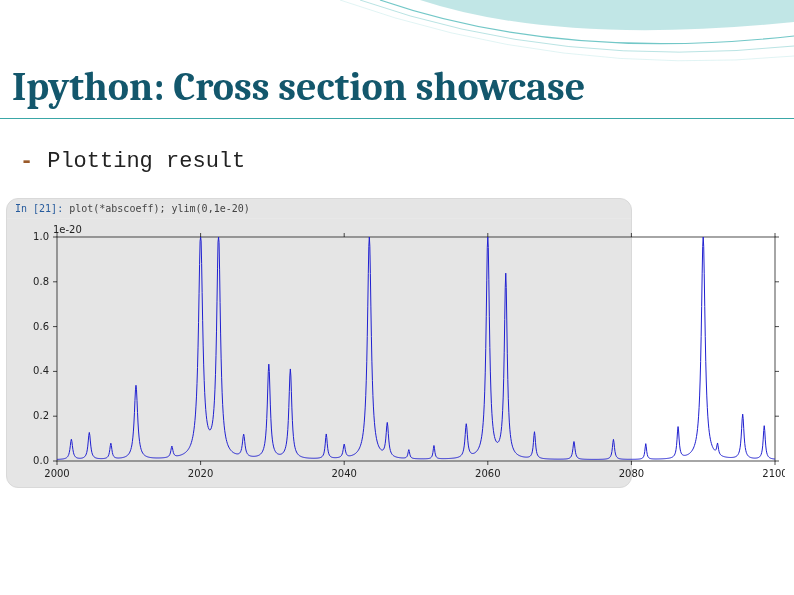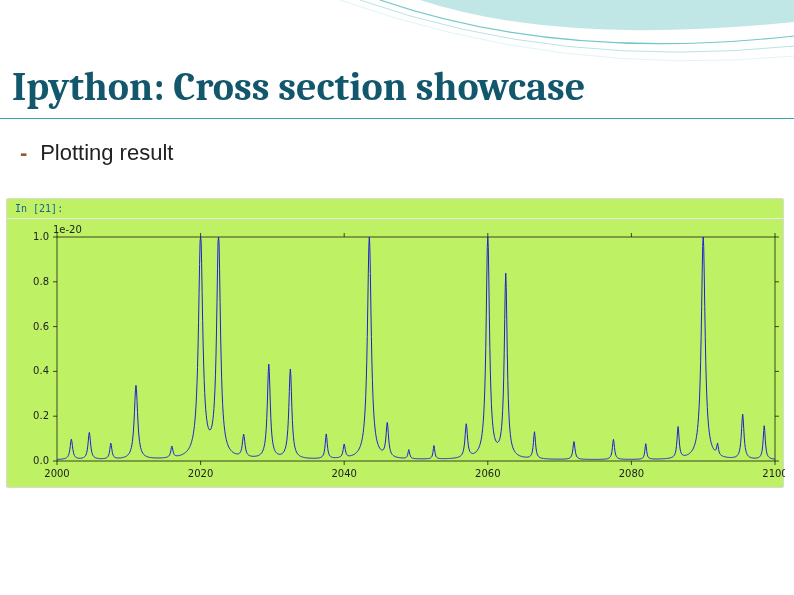--- a/index.html
+++ b/index.html
@@ -1,23 +1,23 @@
 <!DOCTYPE html>
 <html><head>
 <meta charset="utf-8">
 <style>
   * { box-sizing: border-box; margin: 0; padding: 0; }
   html, body { width: 794px; height: 595px; font-family: Georgia, 'Times New Roman', serif; background: #fff; overflow: hidden; }
   .slide { width: 794px; height: 595px; position: relative; }
   .deco { position: absolute; top: 0; right: 0; width: 794px; height: 80px; pointer-events: none; }
   .title { position: absolute; top: 64px; left: 12px; font-size: 40px; font-weight: 600; color: #13576c; font-family: Cambria, Georgia, serif; }
   .title-underline { position: absolute; top: 118px; left: 0; width: 794px; height: 1px; background: #3aa7a7; }
-  .bullet { position: absolute; top: 140px; left: 20px; font-size: 22px; color: #222; font-family: Liberation Sans, sans-serif; }
+  .bullet { position: absolute; top: 149px; left: 20px; font-size: 22px; color: #222; font-family: Liberation Mono, monospace; }
   .bullet .dash { display: inline-block; width: 14px; color: #9a5a2a; font-weight: 600; }
-  .ipy { position: absolute; top: 198px; left: 6px; width: 778px; border: 1px solid #d9d9d9; border-radius: 2px; background: #bef264; }
+  .ipy { position: absolute; top: 198px; left: 6px; width: 626px; border: 1px solid #d9d9d9; border-radius: 12px; background: #e5e5e5; }
   .cell { padding: 4px 8px; border-bottom: 1px solid #e8e8e8; font-family: "DejaVu Sans Mono", Menlo, Consolas, monospace; font-size: 10px; display: flex; gap: 6px; align-items: baseline; }
   .cell:last-of-type { border-bottom: none; }
   .prompt-in  { color: #265b9d; white-space: pre; }
   .prompt-out { color: #9a403f; white-space: pre; }
   .cell-code  { color: #444; white-space: pre; }
   .plot { position: relative; width: 774px; height: 268px; margin-left: 4px; }
   .plot svg { width: 100%; height: 100%; }
   .axis { stroke: #000; stroke-width: 0.7; fill: none; }
   .tick { stroke: #000; stroke-width: 0.7; }
   .ticklabel { font-family: "DejaVu Sans", Arial, sans-serif; font-size: 10px; fill: #222; }
@@ -40,20 +40,21 @@
   <div class="title-underline"></div>
 
   <div class="bullet">
     <span class="dash">-</span>
     <span>Plotting result</span>
   </div>
 
   <div class="ipy">
     <div class="cell">
       <span class="prompt-in">In [21]:</span>
+      <span class="cell-code">plot(*abscoeff); ylim(0,1e-20)</span>
     </div>
     <div class="plot">
       <svg id="plot-svg" viewBox="0 0 774 268">
           <rect x="46" y="18" width="718" height="224" class="axis"></rect>
           <line x1="42" y1="242" x2="46" y2="242" class="tick"></line>
           <line x1="764" y1="242" x2="768" y2="242" class="tick"></line>
           <text x="38" y="245" text-anchor="end" class="ticklabel">0.0</text>
           <line x1="42" y1="197.2" x2="46" y2="197.2" class="tick"></line>
           <line x1="764" y1="197.2" x2="768" y2="197.2" class="tick"></line>
           <text x="38" y="200.2" text-anchor="end" class="ticklabel">0.2</text>

